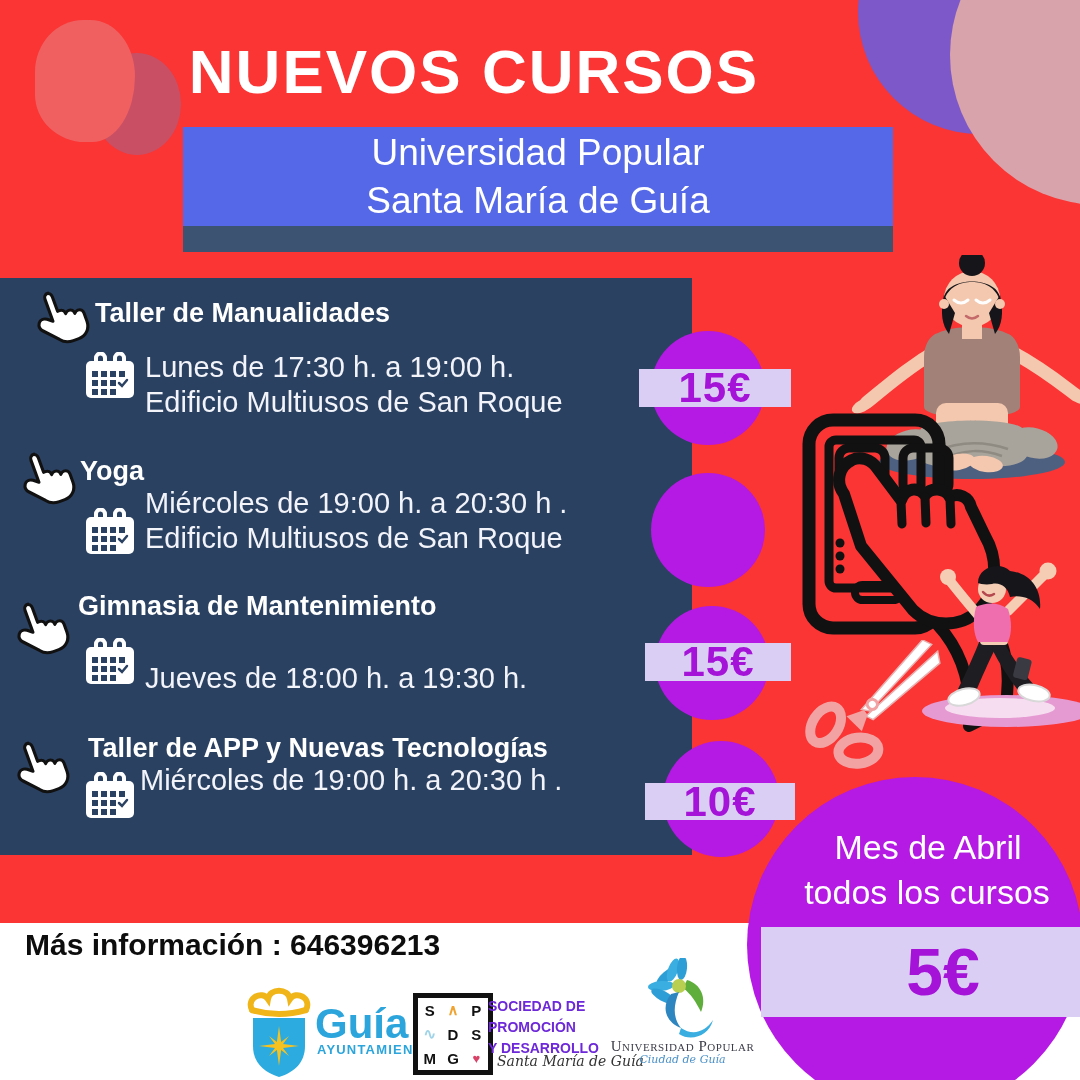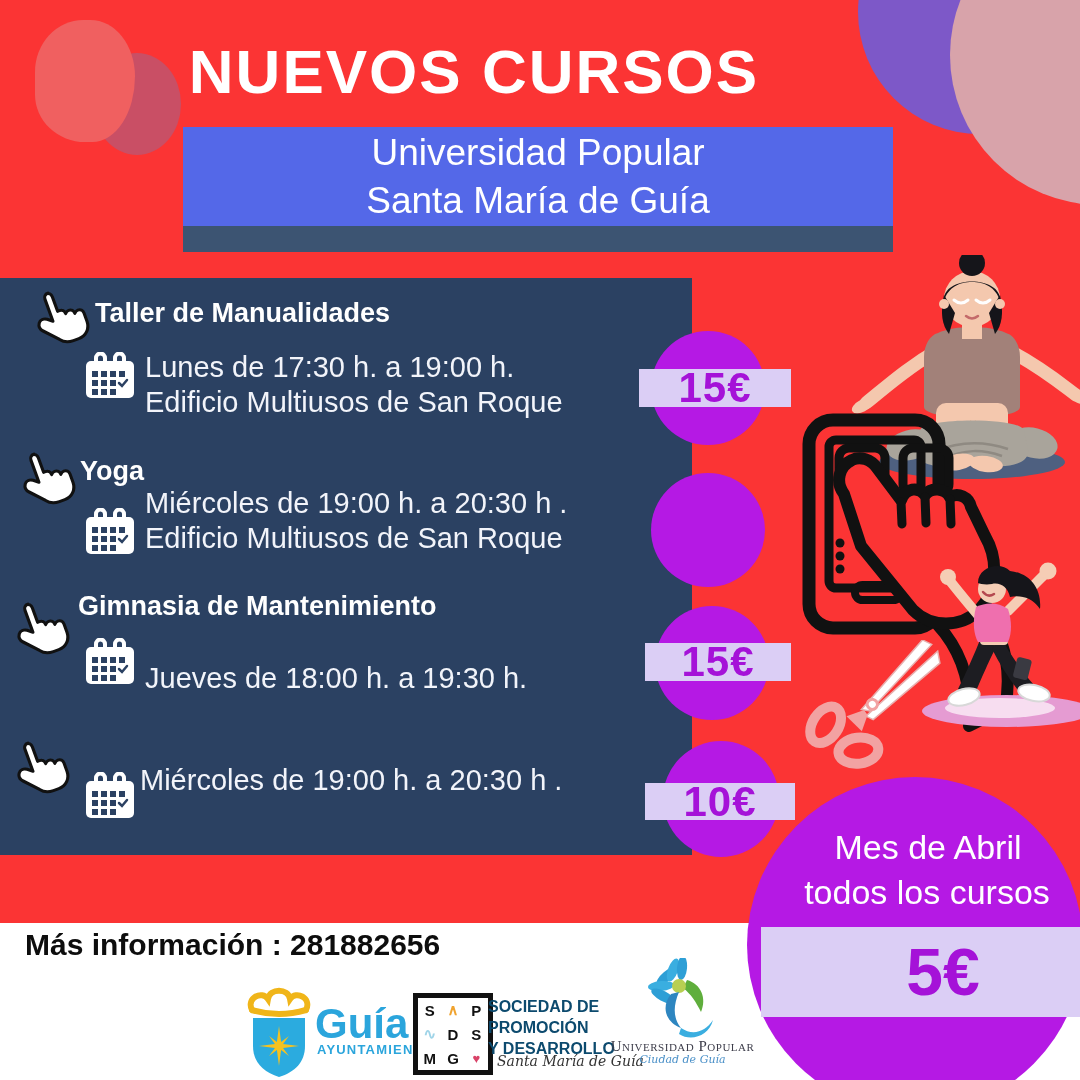--- a/index.html
+++ b/index.html
@@ -73,21 +73,21 @@
 
   
   .info-text{left:25px;top:928px;color:#0d0d0d;font-size:30px;font-weight:600;z-index:2;}
   .guia-svg{left:238px;top:986px;width:92px;height:94px;z-index:2;}
   .guia-name{left:315px;top:1000px;color:#2ba5dc;font-size:42px;font-weight:700;z-index:2;}
   .guia-sub{left:317px;top:1042px;color:#2ba5dc;font-size:13px;font-weight:700;letter-spacing:1.2px;z-index:2;}
   .spd-box{left:413px;top:993px;width:70px;height:72px;border:5px solid #111;background:#fff;z-index:2;
            display:grid;grid-template-columns:1fr 1fr 1fr;grid-template-rows:1fr 1fr 1fr;
            align-items:center;justify-items:center;font-size:15px;font-weight:800;color:#111;}
   .spd-caret{color:#f0a32f;} .spd-wave{color:#9fd4e8;} .spd-heart{color:#d94368;font-size:13px;}
-  .spd-text{left:488px;top:996px;color:#0c4a6e;font-size:16px;font-weight:800;line-height:21px;z-index:2;}
+  .spd-text{left:488px;top:996px;color:#6d28d9;font-size:14px;font-weight:800;line-height:21px;z-index:2;}
   .spd-script{left:497px;top:1053px;color:#333;font-size:14px;font-style:italic;
               font-family:"DejaVu Serif",serif;z-index:2;}
   .up-svg{left:645px;top:958px;width:72px;height:80px;z-index:2;}
   .up-name{left:600px;top:1038px;width:165px;text-align:center;color:#3d3d4a;font-size:15px;
            font-family:"Liberation Serif",serif;font-variant:small-caps;letter-spacing:0.5px;z-index:2;}
   .up-script{left:600px;top:1053px;width:165px;text-align:center;color:#4a90c8;font-size:11px;
              font-style:italic;font-family:"DejaVu Serif",serif;z-index:2;}
 </style>
 </head>
 <body>
@@ -187,20 +187,21 @@
     </g>
     <path d="M35 31 l3 3 5 -6" fill="none" stroke="#2b4162" stroke-width="2.5" stroke-linecap="round"></path>
   </svg>
   <div class="course-lines c3-lines">
     <div>Jueves de  18:00 h. a 19:30 h.</div>
   </div>
 
   <svg class="hand-icon c4-hand" viewBox="0 0 64 72">
     <path d="M30 8 c-3 0-5 2-5 5 v24 l-5-4 c-3-2-7-2-9 1 -2 3-2 6 1 9 l13 14 c3 4 8 6 13 6 h6 c8 0 14-6 14-14 v-9 c0-3-2-5-5-5 -2 0-3 1-4 2 0-3-2-5-5-5 -2 0-3 1-4 2 0-3-2-5-5-5 l-2 0 V13 c0-3-2-5-5-5 z" fill="#ffffff" stroke="#111111" stroke-width="3.2" stroke-linejoin="round" transform="rotate(-14 32 36)"></path>
   </svg>
+  <div class="course-name c4-name">Taller de APP y Nuevas Tecnologías</div>
   <svg class="cal-icon c4-cal" viewBox="0 0 52 48">
     <path d="M12 9 v-3 a4.5 4.5 0 0 1 9 0 v3" fill="none" stroke="#ffffff" stroke-width="4" stroke-linecap="round"></path>
     <path d="M31 9 v-3 a4.5 4.5 0 0 1 9 0 v3" fill="none" stroke="#ffffff" stroke-width="4" stroke-linecap="round"></path>
     <rect x="2" y="9" width="48" height="37" rx="5" fill="#ffffff"></rect>
     <g fill="#2b4162">
       <rect x="8" y="19" width="6" height="6"></rect>
         <rect x="17" y="19" width="6" height="6"></rect>
         <rect x="26" y="19" width="6" height="6"></rect>
         <rect x="35" y="19" width="6" height="6"></rect>
       <rect x="8" y="28" width="6" height="6"></rect>
@@ -298,21 +299,21 @@
     <path d="M64 84 C60 100 62 112 66 119 L96 119 C100 110 100 98 96 86 C86 79 74 79 64 84 Z" fill="#ef6fae"></path>
     <circle cx="80" cy="66" r="14" fill="#f5cdb5"></circle>
     <path d="M66 60 C66 44 88 38 98 48 C118 50 130 66 128 86 C120 74 108 72 98 74 C96 64 88 59 80 61 C74 62 68 61 66 60 Z" fill="#15151a"></path>
     <path d="M71 69 q5 6 11 2" stroke="#b5484f" stroke-width="2.5" fill="none" stroke-linecap="round"></path>
   </svg>
 
   <div class="abs promo-l1">Mes de Abril</div>
   <div class="abs promo-l2">todos los cursos</div>
   <div class="abs promo-band">5€</div>
 
-  <div class="abs info-text">Más información : 281882656</div>
+  <div class="abs info-text">Más información : 646396213</div>
 
   <svg class="abs guia-svg" viewBox="0 0 92 94">
     <path d="M14 24 C8 12 24 4 30 13 C32 2 50 2 52 13 C58 4 74 12 68 24" fill="none" stroke="#f0b519" stroke-width="6" stroke-linecap="round"></path>
     <path d="M14 24 Q41 32 68 24" fill="none" stroke="#f0b519" stroke-width="6" stroke-linecap="round"></path>
     <path d="M15 32 L67 32 L67 60 C67 76 57 86 41 91 C25 86 15 76 15 60 Z" fill="#2babdf"></path>
     <polygon fill="#f5c220" points="41,40 43.1,55.9 50.9,50.1 45.1,57.9 61,60 45.1,62.1 50.9,69.9 43.1,64.1 41,80 38.9,64.1 31.1,69.9 36.9,62.1 21,60 36.9,57.9 31.1,50.1 38.9,55.9"></polygon>
   </svg>
   <div class="abs guia-name">Guía</div>
   <div class="abs guia-sub">AYUNTAMIENTO</div>
 

